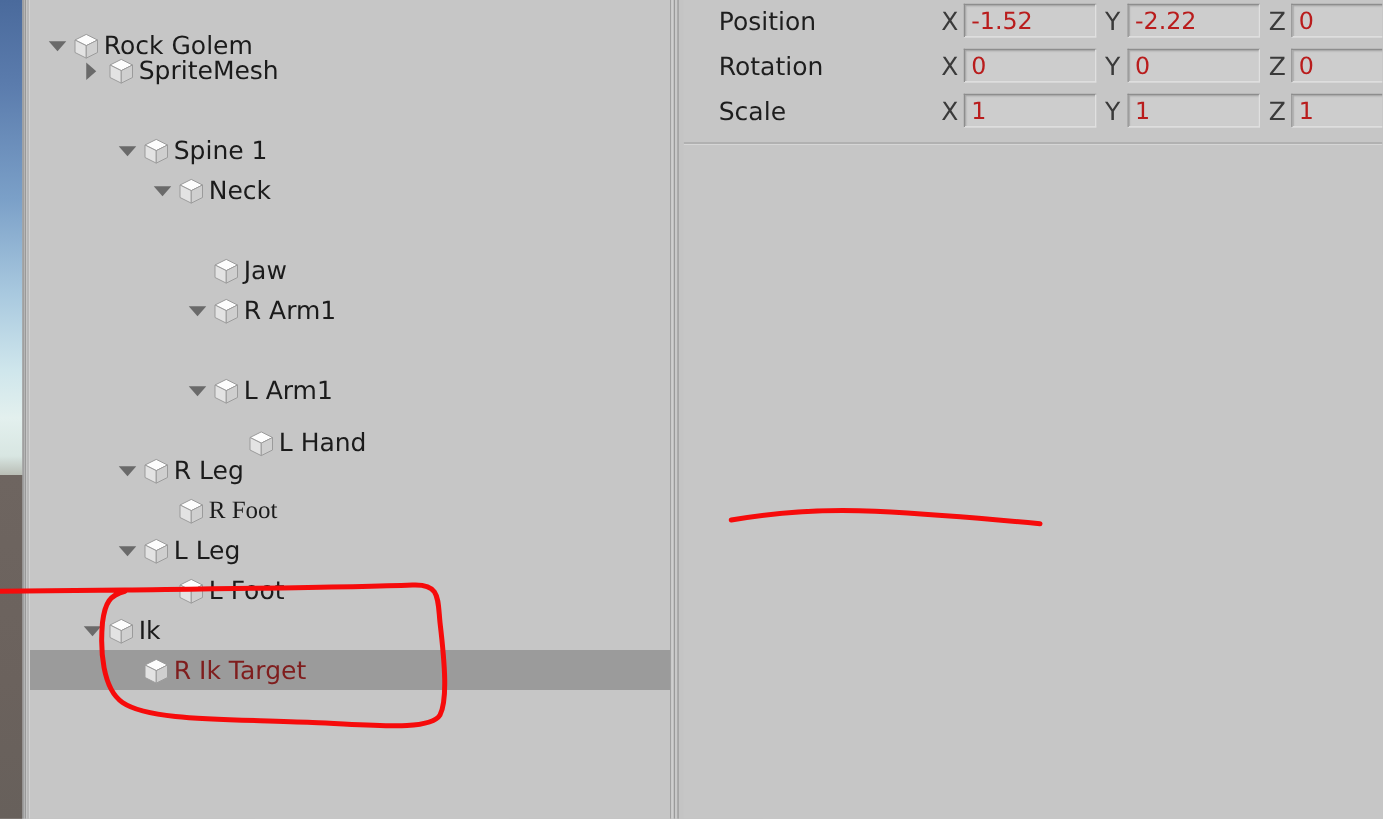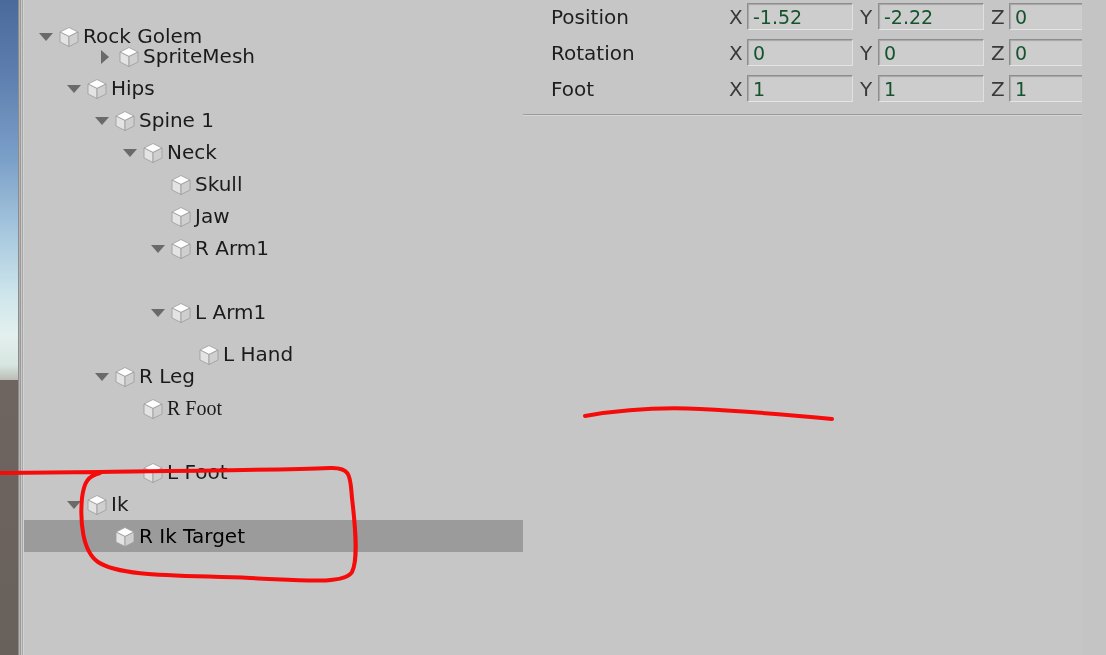--- a/index.html
+++ b/index.html
@@ -31,43 +31,43 @@
   .hierarchy{position:absolute;left:24px;top:0;width:512px;height:655px;background:#c6c6c6;overflow:hidden;}
   .hier-right-1{position:absolute;left:536px;top:0;width:1px;height:655px;background:#a0a0a0;}
   .hier-right-2{position:absolute;left:537px;top:0;width:2px;height:655px;background:#cfcfcf;}
   .hier-right-3{position:absolute;left:539px;top:0;width:1px;height:655px;background:#9a9a9a;}
   .hier-right-4{position:absolute;left:540px;top:0;width:2px;height:655px;background:#c9c9c9;}
   .hier-right-5{position:absolute;left:542px;top:0;width:1px;height:655px;background:#8f8f8f;}
   .gap-col{position:absolute;left:543px;top:0;width:4px;height:655px;background:#c4c4c4;}
 
   .tree-row{position:absolute;left:0;width:512px;height:32px;display:flex;align-items:center;
     font-size:20px;color:#1b1b1b;white-space:nowrap;}
-  .tree-row.selected{background:#9b9b9b;color:#000000;}
+  .tree-row.selected{background:#9b9b9b;color:#7f1d1d;}
 
   .tw{display:inline-block;width:22px;height:32px;flex:0 0 22px;position:relative;}
   .tw.down:before{content:"";position:absolute;left:3px;top:13px;
     border-left:7px solid transparent;border-right:7px solid transparent;border-top:8px solid #6a6a6a;}
   .tw.right:before{content:"";position:absolute;left:5px;top:10px;
     border-top:7px solid transparent;border-bottom:7px solid transparent;border-left:8px solid #6a6a6a;}
 
   .cube{display:inline-block;width:22px;height:22px;flex:0 0 22px;margin-right:2px;position:relative;top:1px;}
   .cube svg{display:block;}
   .tlabel{display:inline-block;margin-left:1px;}
 
   
-  .inspector{position:absolute;left:523px;top:0;width:559px;height:655px;background:#c6c6c6;overflow:hidden;}
+  .inspector{position:absolute;left:547px;top:0;width:559px;height:655px;background:#c6c6c6;overflow:hidden;}
 
   .transform-block{position:absolute;left:0;top:0;width:559px;height:114px;background:#c6c6c6;}
   .trow{position:absolute;left:0;height:34px;width:559px;}
   .tfield-label{position:absolute;font-size:20px;color:#1e1e1e;line-height:34px;}
   .axis{position:absolute;font-size:20px;color:#3a3a3a;line-height:34px;}
   .numbox{position:absolute;height:27px;width:106px;background:#cdcdcd;
     border:1px solid #8d8d8d;border-bottom-color:#e4e4e4;border-right-color:#e0e0e0;
     box-sizing:border-box;box-shadow:inset 1px 1px 1px rgba(120,120,120,.45);}
-  .numbox span{position:absolute;left:5px;top:1px;font-size:19px;color:#14532d;line-height:24px;}
+  .numbox span{position:absolute;left:5px;top:1px;font-size:19px;color:#b91c1c;line-height:24px;}
 
   .trans-sep{position:absolute;left:0;top:114px;width:559px;height:1px;background:#9b9b9b;}
   .trans-sep2{position:absolute;left:0;top:115px;width:559px;height:1px;background:#d6d6d6;}
 
   
   .annot{position:absolute;left:0;top:0;width:1106px;height:655px;pointer-events:none;}
 </style>
 </head>
 <body>
 
@@ -90,44 +90,32 @@
         <span class="tw down"></span>
         <span class="cube">
           <svg width="22" height="22" viewBox="0 0 22 22">
             <polygon points="11,1.5 20,6 11,10.5 2,6" fill="#fdfdfd" stroke="#9b9b9b" stroke-width="0.8"></polygon>
             <polygon points="2,6 11,10.5 11,20.5 2,16" fill="#e3e3e3" stroke="#9b9b9b" stroke-width="0.8"></polygon>
             <polygon points="20,6 11,10.5 11,20.5 20,16" fill="#cfcfcf" stroke="#9b9b9b" stroke-width="0.8"></polygon>
           </svg>
         </span>
         <span class="tlabel">Rock Golem</span>
       </div>
-      <div class="tree-row" style="top: 40px; padding-left: 32px;">
+      <div class="tree-row" style="top: 40px;">
         <span style="display: inline-block; flex: 0 0 40px; width: 40px;"></span>
         <span class="tw right"></span>
         <span class="cube">
           <svg width="22" height="22" viewBox="0 0 22 22">
             <polygon points="11,1.5 20,6 11,10.5 2,6" fill="#fdfdfd" stroke="#9b9b9b" stroke-width="0.8"></polygon>
             <polygon points="2,6 11,10.5 11,20.5 2,16" fill="#e3e3e3" stroke="#9b9b9b" stroke-width="0.8"></polygon>
             <polygon points="20,6 11,10.5 11,20.5 20,16" fill="#cfcfcf" stroke="#9b9b9b" stroke-width="0.8"></polygon>
           </svg>
         </span>
         <span class="tlabel">SpriteMesh</span>
       </div>
-      <div class="tree-row" style="top: 72px;">
-        <span style="display: inline-block; flex: 0 0 40px; width: 40px;"></span>
-        <span class="tw down"></span>
-        <span class="cube">
-          <svg width="22" height="22" viewBox="0 0 22 22">
-            <polygon points="11,1.5 20,6 11,10.5 2,6" fill="#fdfdfd" stroke="#9b9b9b" stroke-width="0.8"></polygon>
-            <polygon points="2,6 11,10.5 11,20.5 2,16" fill="#e3e3e3" stroke="#9b9b9b" stroke-width="0.8"></polygon>
-            <polygon points="20,6 11,10.5 11,20.5 20,16" fill="#cfcfcf" stroke="#9b9b9b" stroke-width="0.8"></polygon>
-          </svg>
-        </span>
-        <span class="tlabel">Hips</span>
-      </div>
       <div class="tree-row" style="top: 104px;">
         <span style="display: inline-block; flex: 0 0 68px; width: 68px;"></span>
         <span class="tw down"></span>
         <span class="cube">
           <svg width="22" height="22" viewBox="0 0 22 22">
             <polygon points="11,1.5 20,6 11,10.5 2,6" fill="#fdfdfd" stroke="#9b9b9b" stroke-width="0.8"></polygon>
             <polygon points="2,6 11,10.5 11,20.5 2,16" fill="#e3e3e3" stroke="#9b9b9b" stroke-width="0.8"></polygon>
             <polygon points="20,6 11,10.5 11,20.5 20,16" fill="#cfcfcf" stroke="#9b9b9b" stroke-width="0.8"></polygon>
           </svg>
         </span>
@@ -138,32 +126,20 @@
         <span class="tw down"></span>
         <span class="cube">
           <svg width="22" height="22" viewBox="0 0 22 22">
             <polygon points="11,1.5 20,6 11,10.5 2,6" fill="#fdfdfd" stroke="#9b9b9b" stroke-width="0.8"></polygon>
             <polygon points="2,6 11,10.5 11,20.5 2,16" fill="#e3e3e3" stroke="#9b9b9b" stroke-width="0.8"></polygon>
             <polygon points="20,6 11,10.5 11,20.5 20,16" fill="#cfcfcf" stroke="#9b9b9b" stroke-width="0.8"></polygon>
           </svg>
         </span>
         <span class="tlabel">Neck</span>
       </div>
-      <div class="tree-row" style="top: 168px;">
-        <span style="display: inline-block; flex: 0 0 124px; width: 124px;"></span>
-        <span class="tw"></span>
-        <span class="cube">
-          <svg width="22" height="22" viewBox="0 0 22 22">
-            <polygon points="11,1.5 20,6 11,10.5 2,6" fill="#fdfdfd" stroke="#9b9b9b" stroke-width="0.8"></polygon>
-            <polygon points="2,6 11,10.5 11,20.5 2,16" fill="#e3e3e3" stroke="#9b9b9b" stroke-width="0.8"></polygon>
-            <polygon points="20,6 11,10.5 11,20.5 20,16" fill="#cfcfcf" stroke="#9b9b9b" stroke-width="0.8"></polygon>
-          </svg>
-        </span>
-        <span class="tlabel">Skull</span>
-      </div>
       <div class="tree-row" style="top: 200px;">
         <span style="display: inline-block; flex: 0 0 124px; width: 124px;"></span>
         <span class="tw"></span>
         <span class="cube">
           <svg width="22" height="22" viewBox="0 0 22 22">
             <polygon points="11,1.5 20,6 11,10.5 2,6" fill="#fdfdfd" stroke="#9b9b9b" stroke-width="0.8"></polygon>
             <polygon points="2,6 11,10.5 11,20.5 2,16" fill="#e3e3e3" stroke="#9b9b9b" stroke-width="0.8"></polygon>
             <polygon points="20,6 11,10.5 11,20.5 20,16" fill="#cfcfcf" stroke="#9b9b9b" stroke-width="0.8"></polygon>
           </svg>
         </span>
@@ -221,20 +197,32 @@
         <span style="display: inline-block; flex: 0 0 96px; width: 96px;"></span>
         <span class="tw"></span>
         <span class="cube">
           <svg width="22" height="22" viewBox="0 0 22 22">
             <polygon points="11,1.5 20,6 11,10.5 2,6" fill="#fdfdfd" stroke="#9b9b9b" stroke-width="0.8"></polygon>
             <polygon points="2,6 11,10.5 11,20.5 2,16" fill="#e3e3e3" stroke="#9b9b9b" stroke-width="0.8"></polygon>
             <polygon points="20,6 11,10.5 11,20.5 20,16" fill="#cfcfcf" stroke="#9b9b9b" stroke-width="0.8"></polygon>
           </svg>
         </span>
         <span class="tlabel">R Foot</span>
+      </div>
+      <div class="tree-row" style="top: 424px;">
+        <span style="display: inline-block; flex: 0 0 68px; width: 68px;"></span>
+        <span class="tw down"></span>
+        <span class="cube">
+          <svg width="22" height="22" viewBox="0 0 22 22">
+            <polygon points="11,1.5 20,6 11,10.5 2,6" fill="#fdfdfd" stroke="#9b9b9b" stroke-width="0.8"></polygon>
+            <polygon points="2,6 11,10.5 11,20.5 2,16" fill="#e3e3e3" stroke="#9b9b9b" stroke-width="0.8"></polygon>
+            <polygon points="20,6 11,10.5 11,20.5 20,16" fill="#cfcfcf" stroke="#9b9b9b" stroke-width="0.8"></polygon>
+          </svg>
+        </span>
+        <span class="tlabel">L Leg</span>
       </div>
       <div class="tree-row" style="top: 456px;">
         <span style="display: inline-block; flex: 0 0 96px; width: 96px;"></span>
         <span class="tw"></span>
         <span class="cube">
           <svg width="22" height="22" viewBox="0 0 22 22">
             <polygon points="11,1.5 20,6 11,10.5 2,6" fill="#fdfdfd" stroke="#9b9b9b" stroke-width="0.8"></polygon>
             <polygon points="2,6 11,10.5 11,20.5 2,16" fill="#e3e3e3" stroke="#9b9b9b" stroke-width="0.8"></polygon>
             <polygon points="20,6 11,10.5 11,20.5 20,16" fill="#cfcfcf" stroke="#9b9b9b" stroke-width="0.8"></polygon>
           </svg>
@@ -300,21 +288,21 @@
           <span class="axis" style="left: 337px;">Y</span>
           <div class="numbox" style="left: 355px; top: 3px;">
             <span>0</span>
           </div>
           <span class="axis" style="left: 468px;">Z</span>
           <div class="numbox" style="left: 486px; top: 3px;">
             <span>0</span>
           </div>
         </div>
         <div class="trow" style="top: 72px;">
-          <span class="tfield-label" style="left: 28px;">Foot</span>
+          <span class="tfield-label" style="left: 28px;">Scale</span>
           <span class="axis" style="left: 206px;">X</span>
           <div class="numbox" style="left: 224px; top: 3px;">
             <span>1</span>
           </div>
           <span class="axis" style="left: 337px;">Y</span>
           <div class="numbox" style="left: 355px; top: 3px;">
             <span>1</span>
           </div>
           <span class="axis" style="left: 468px;">Z</span>
           <div class="numbox" style="left: 486px; top: 3px;">

